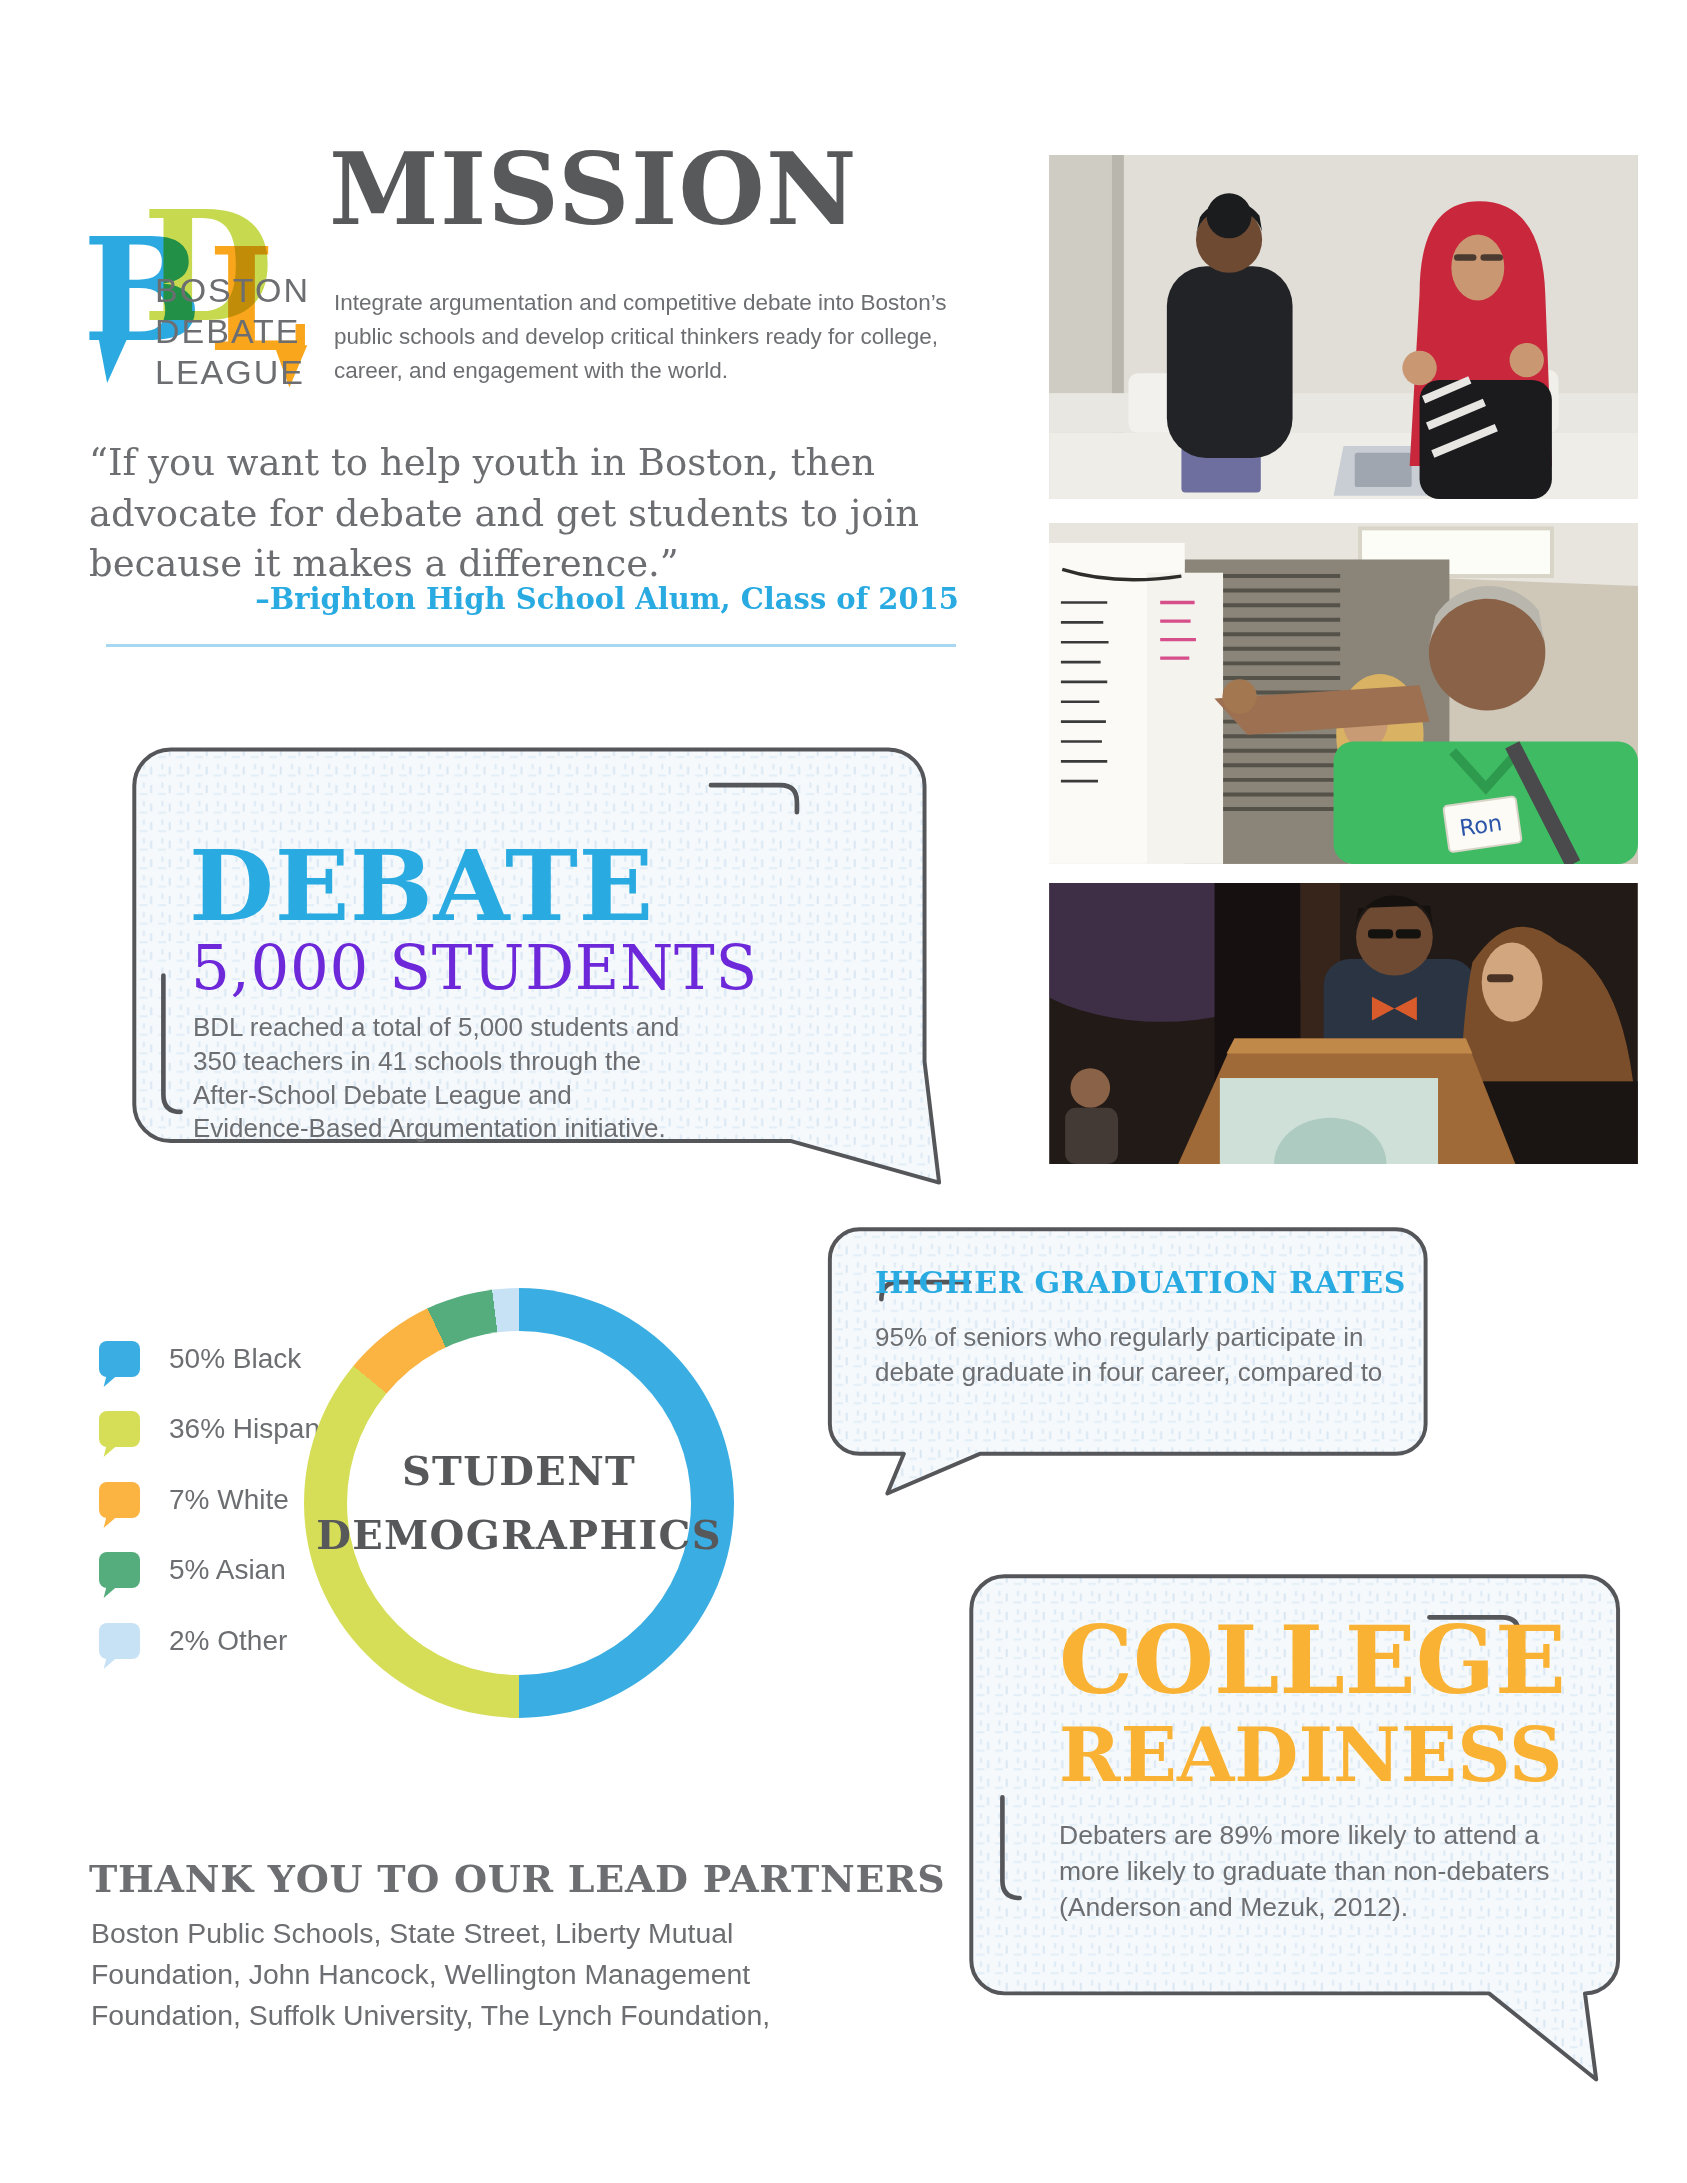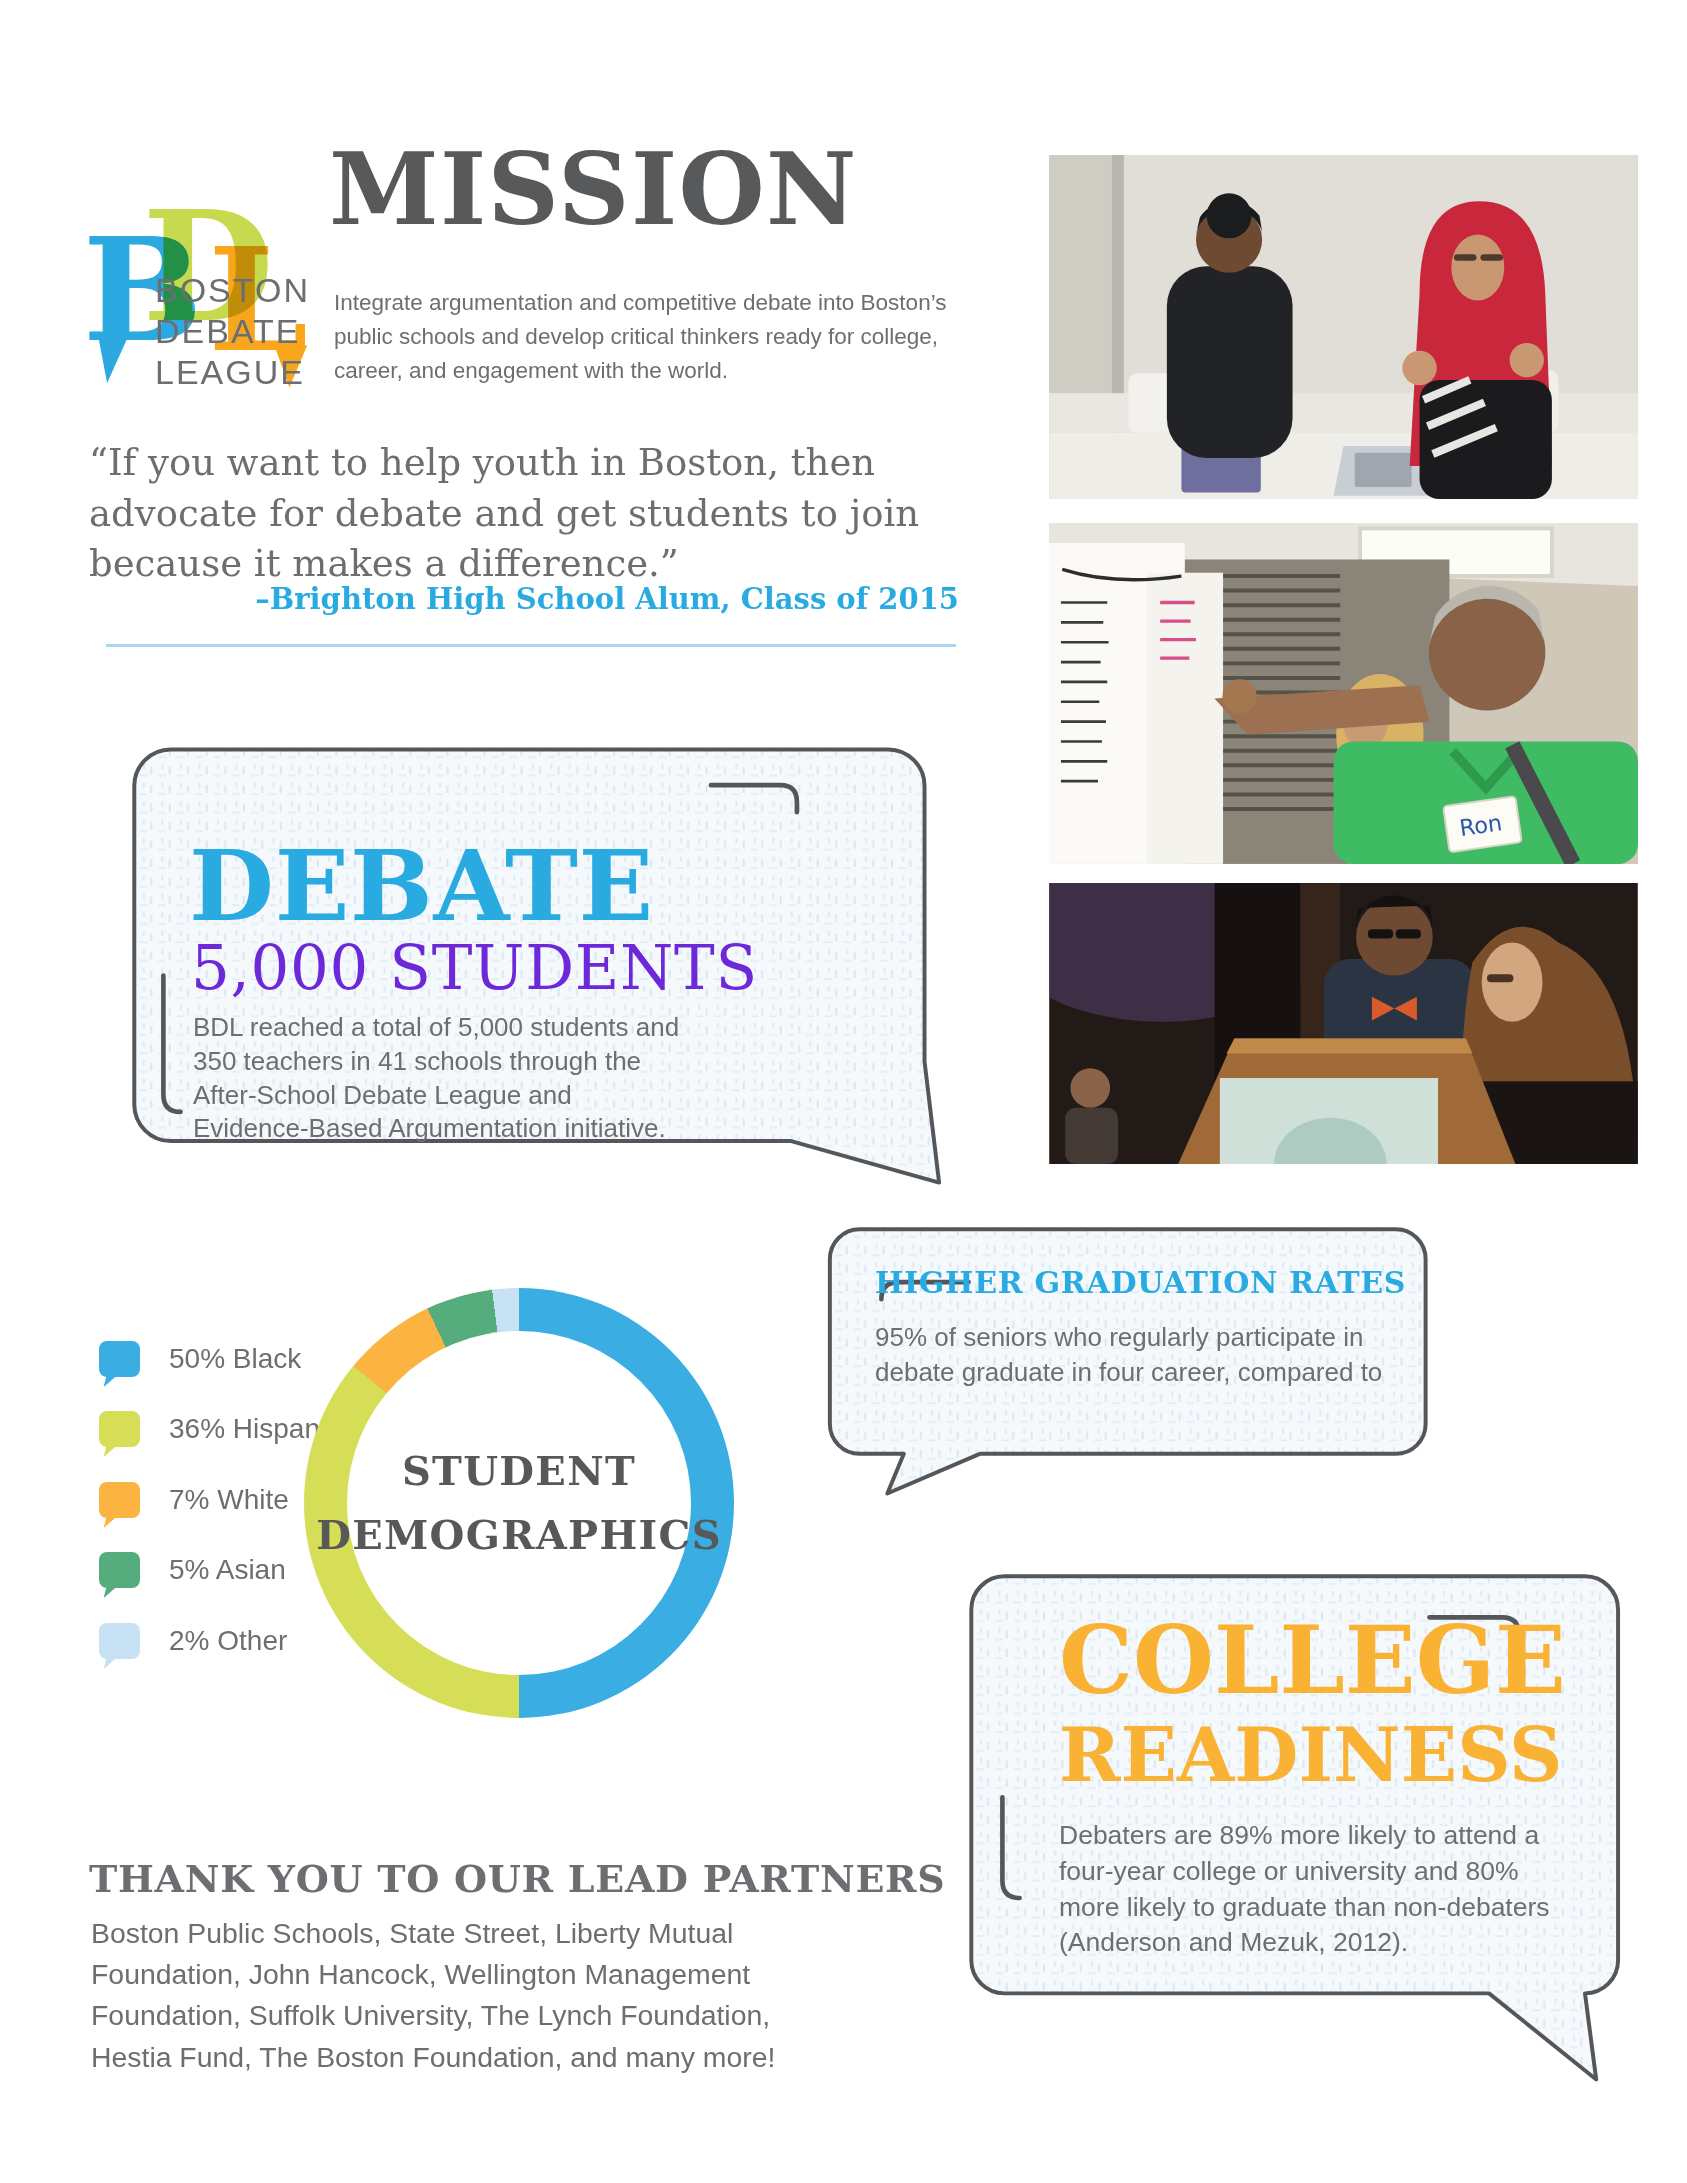--- a/index.html
+++ b/index.html
@@ -288,27 +288,25 @@
       </pattern>
     </defs>
     <path class="bub" fill="url(#tex3)" d="M 58 8 H 935 A 50 50 0 0 1 985 58 V 588 A 50 50 0 0 1 935 638 L 952 768 L 790 638 H 58 A 50 50 0 0 1 8 588 V 58 A 50 50 0 0 1 58 8 Z"></path>
     <path class="mark" d="M 700 70 H 810 Q 835 70 835 95 V 112"></path>
     <path class="mark" d="M 55 342 V 468 Q 55 494 81 494"></path>
   </svg>
   <div class="abs serif college-title1">COLLEGE</div>
   <div class="abs serif college-title2">READINESS</div>
   <div class="abs college-body">
     <div>Debaters are 89% more likely to attend a</div>
-    <div>four-year college or university and 80%</div>
     <div>more likely to graduate than non-debaters</div>
     <div>(Anderson and Mezuk, 2012).</div>
   </div>
 
   <div class="abs serif partners-title">THANK YOU TO OUR LEAD PARTNERS</div>
   <div class="abs partners-body">
     <div>Boston Public Schools, State Street, Liberty Mutual</div>
     <div>Foundation, John Hancock, Wellington Management</div>
     <div>Foundation, Suffolk University, The Lynch Foundation,</div>
-    <div>Hestia Fund, The Boston Foundation, and many more!</div>
   </div>
 
 </div>
 
 
 </body></html>

